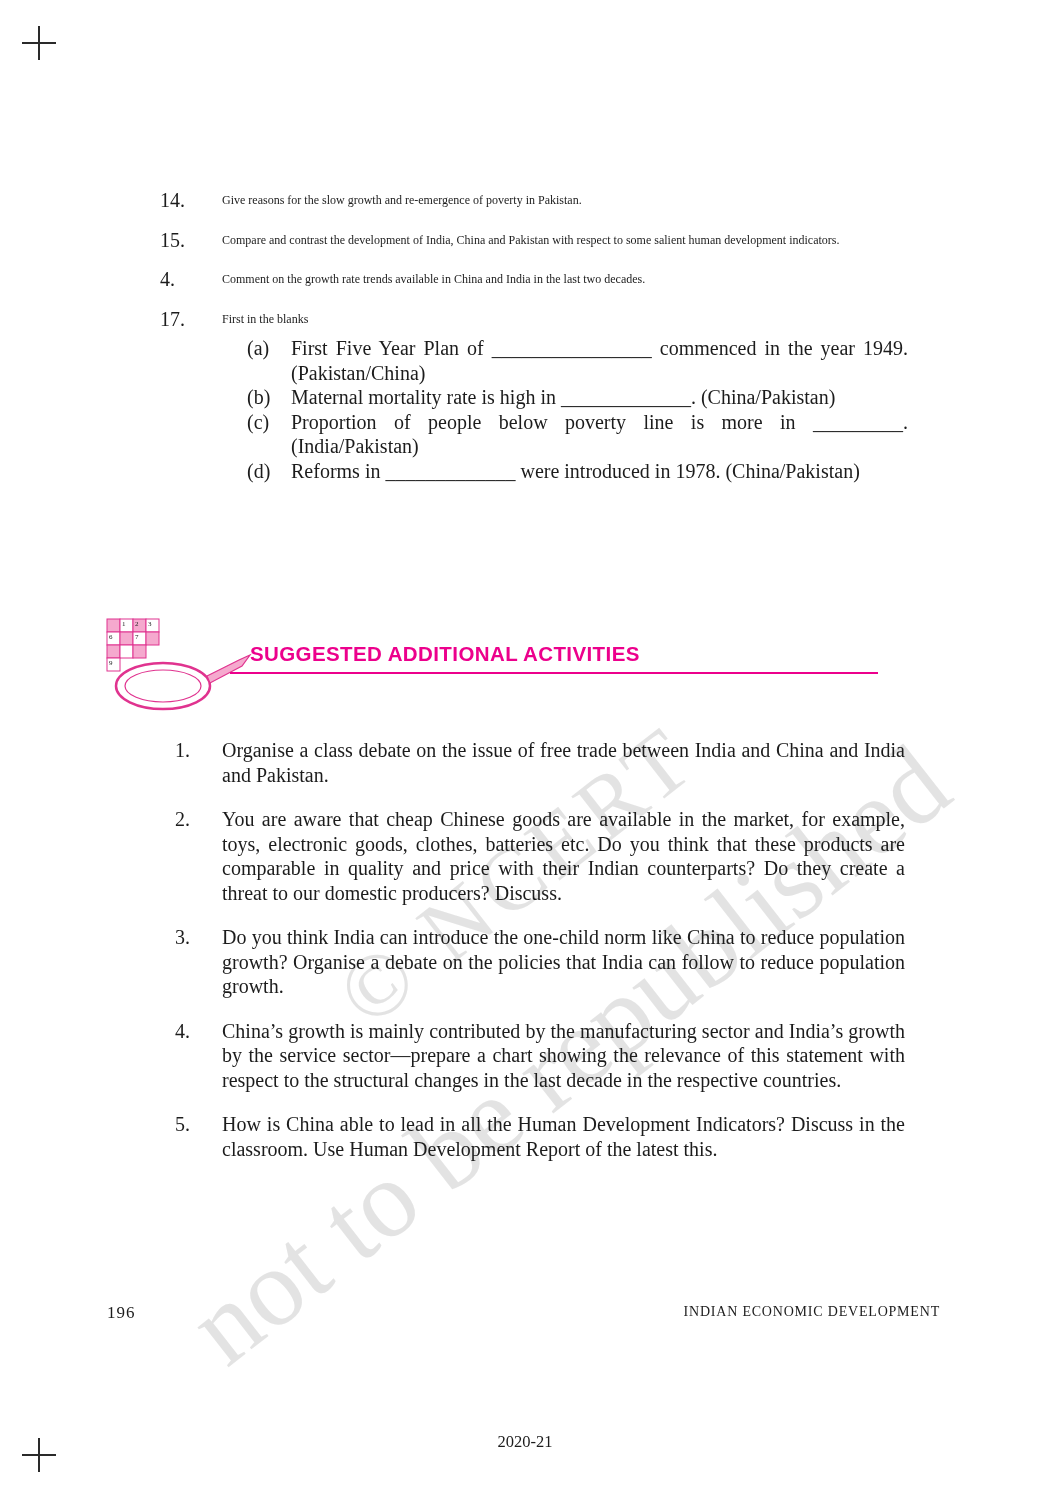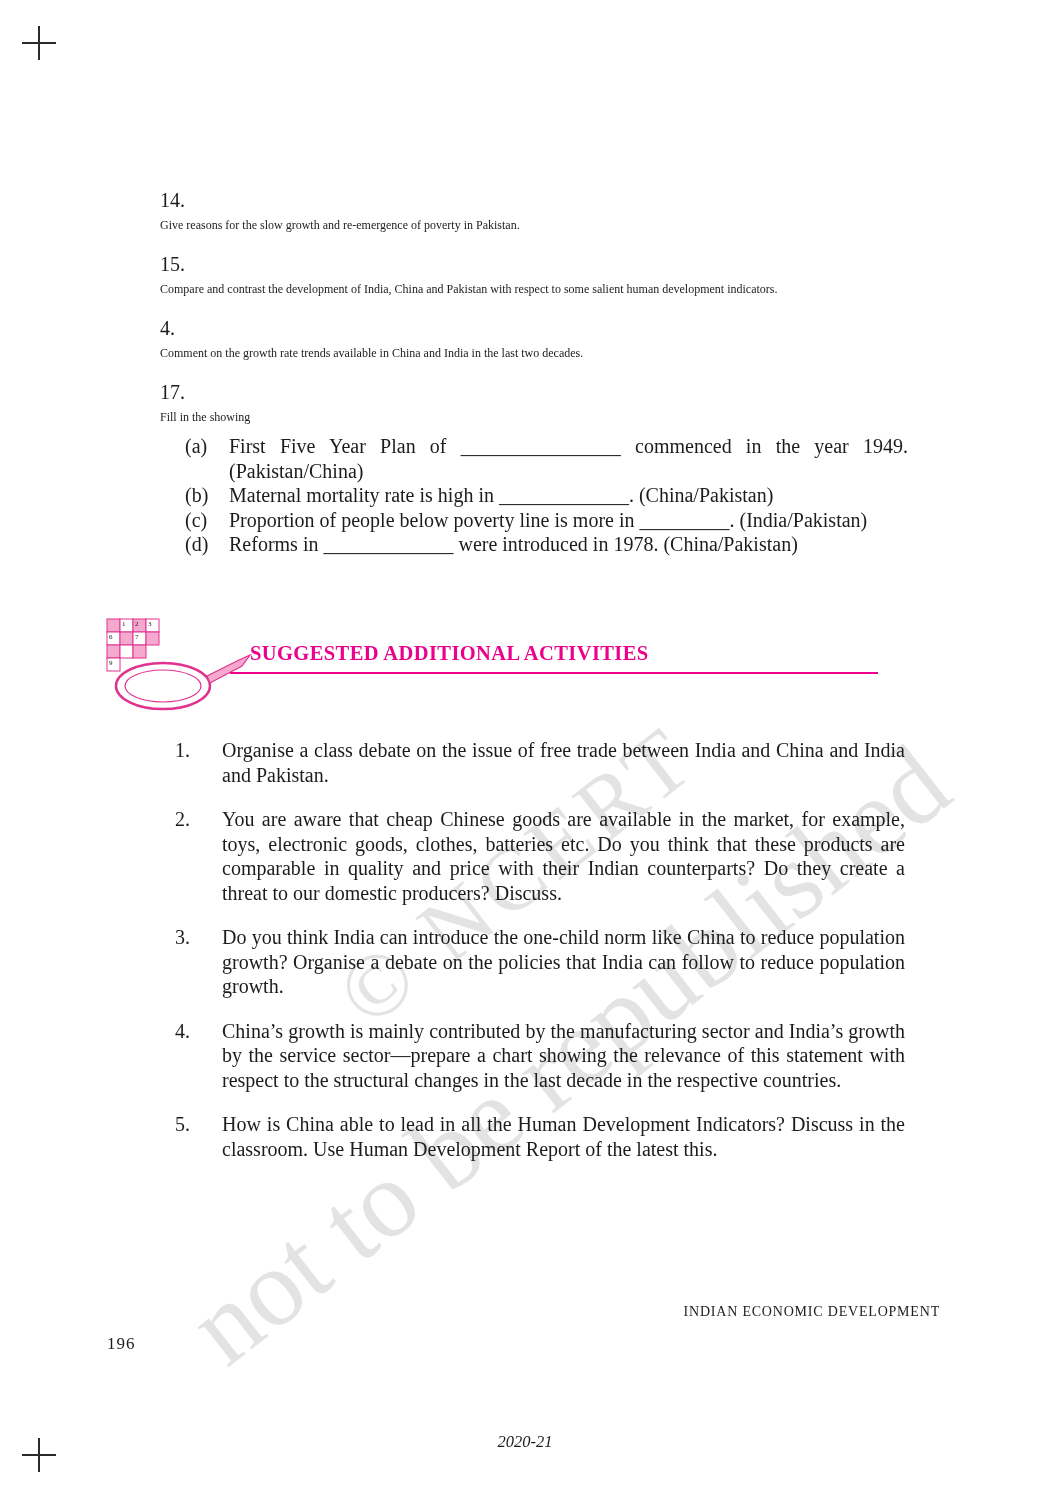--- a/index.html
+++ b/index.html
@@ -19,48 +19,48 @@
   
   .watermark {
     position:absolute; color:#c9c9c9; opacity:0.5; white-space:nowrap;
     transform-origin:0 0; pointer-events:none; font-family:"Liberation Serif", serif;
   }
   .wm1 { left:318px; top:965px; font-size:90px; transform:rotate(-38deg); letter-spacing:6px; }
   .wm2 { left:165px; top:1290px; font-size:110px; transform:rotate(-38deg); }
 
   
   .questions { position:absolute; left:160px; top:188px; width:748px; }
-  .q-row { display:flex; margin-bottom:15px;flex-direction:column; }
+  .q-row { display:flex; margin-bottom:15px; }
   .q-num { width:62px; flex:none; font-size:20px; line-height:24.5px; }
   .q-body { flex:1; }
   .q-text { font-size:12px; line-height:24.5px; text-align:justify; }
   .sublist { margin-top:5px; margin-left:25px; }
   .sub-row { display:flex; }
   .sub-label { width:44px; flex:none; font-size:20px; line-height:24.5px; }
   .sub-text { flex:1; font-size:20px; line-height:24.5px; text-align:justify; }
 
   
   .banner { position:absolute; left:103px; top:616px; width:800px; height:105px; }
   .banner-icon { position:absolute; left:0; top:0; }
   .banner-title {
     position:absolute; left:147px; top:26px; font-size:20.5px; font-weight:bold;
-    color:#ec008c; letter-spacing:0.4px; font-family:Liberation Serif, serif;
+    color:#ec008c; letter-spacing:0.4px; font-family:Liberation Sans, sans-serif;
   }
   .banner-line { position:absolute; left:127px; top:56px; width:648px; height:2px; background:#ec008c; }
 
   
   .activities { position:absolute; left:175px; top:738px; width:730px; }
   .a-row { display:flex; margin-bottom:20px; }
   .a-num { width:47px; flex:none; font-size:20px; line-height:24.5px; }
   .a-text { flex:1; font-size:20px; line-height:24.5px; text-align:justify; }
 
   
-  .footer-left  { position:absolute; left:107px; top:1303px; font-size:17px; letter-spacing:1px;margin-top:31px; }
+  .footer-left  { position:absolute; left:107px; top:1303px; font-size:17px; letter-spacing:1px; }
   .footer-right { position:absolute; right:110px; top:1304px; font-size:14px; letter-spacing:0.8px; }
-  .footer-bottom{ position:absolute; left:0; right:0; top:1432px; text-align:center; font-size:16.5px;font-style:italic; }
+  .footer-bottom{ position:absolute; left:0; right:0; top:1432px; text-align:center; font-size:16.5px; }
 </style>
 </head>
 <body>
 
 <div class="page">
 
   <div class="crop crop-tl"></div>
   <div class="crop crop-bl"></div>
 
   <div class="watermark wm2">not to be republished</div>
@@ -85,21 +85,21 @@
     <div class="q-row">
       <div class="q-num">4.</div>
       <div class="q-body">
           <div class="q-text">Comment on the growth rate trends available in China and India in the last two decades.</div>
         </div>
     </div>
 
     <div class="q-row">
       <div class="q-num">17.</div>
       <div class="q-body">
-        <div class="q-text">Fill in the showing</div>
+        <div class="q-text">First in the blanks</div>
         <div class="sublist">
           <div class="sub-row">
             <div class="sub-label">(a)</div>
             <div class="sub-text">First Five Year Plan of ________________ commenced in the year 1949. (Pakistan/China)</div>
           </div>
           <div class="sub-row">
             <div class="sub-label">(b)</div>
             <div class="sub-text">Maternal mortality rate is high in _____________. (China/Pakistan)</div>
           </div>
           <div class="sub-row">

